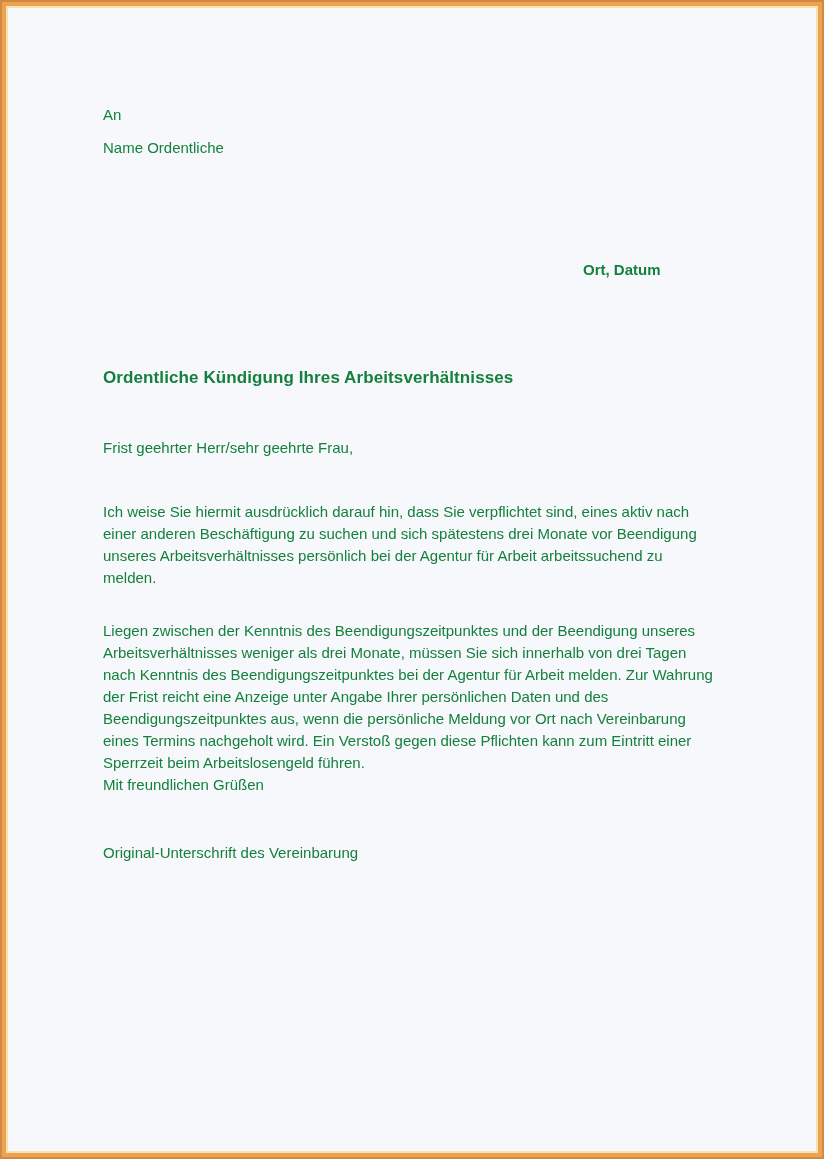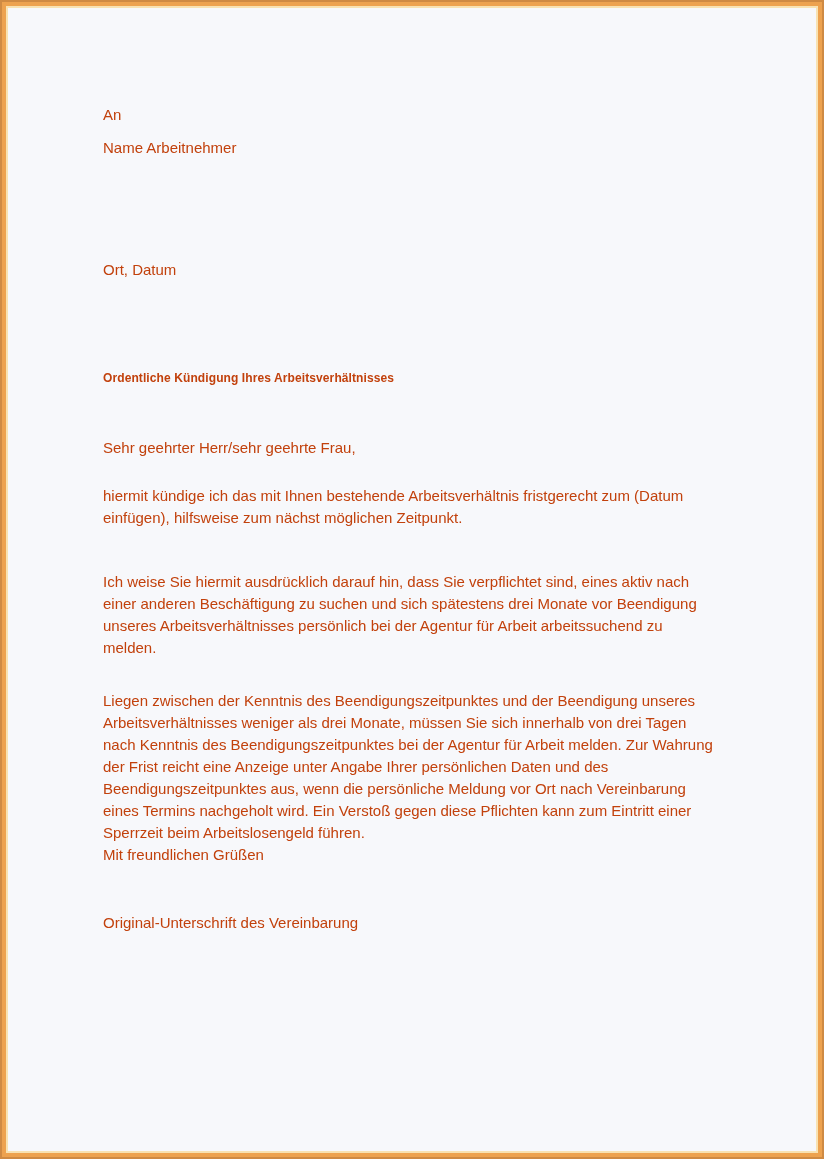--- a/index.html
+++ b/index.html
@@ -25,41 +25,43 @@
   .frame-inner {
     width: 100%;
     height: 100%;
     background: #f8e2b2;
     padding: 2px;
   }
   .page {
     width: 100%;
     height: 100%;
     background: #f7f8fb;
-    color: #c2410c;
+    color: #15803d;
     font-size: 15px;
     line-height: 22px;
     padding: 0 100px 0 95px;
     position: relative;
   }
   .recipient-block {
     padding-top: 96px;
   }
   .recipient-line {
     margin-bottom: 11px;
     white-space: nowrap;
   }
   .date-line {
     margin-top: 100px;
+    margin-left: 480px;
     white-space: nowrap;
+    font-weight: bold;
   }
   .subject-line {
     margin-top: 86px;
     font-weight: bold;
-    font-size: 12px;
+    font-size: 17px;
     letter-spacing: 0.1px;
   }
   .salutation {
     margin-top: 48px;
   }
   .para { text-align: left; }
   .para-intro      { margin-top: 26px; }
   .para-obligation { margin-top: 42px; }
   .para-deadline   { margin-top: 31px; }
   .closing {
@@ -71,30 +73,29 @@
 </head>
 <body>
 
 <div class="frame-outer">
   <div class="frame-main">
     <div class="frame-inner">
       <div class="page">
 
         <div class="recipient-block">
           <div class="recipient-line">An</div>
-          <div class="recipient-line">Name Arbeitnehmer</div>
+          <div class="recipient-line">Name Ordentliche</div>
         </div>
 
         <div class="date-line">Ort, Datum</div>
 
         <div class="subject-line">Ordentliche Kündigung Ihres Arbeitsverhältnisses</div>
 
-        <div class="salutation">Sehr geehrter Herr/sehr geehrte Frau,</div>
+        <div class="salutation">Frist geehrter Herr/sehr geehrte Frau,</div>
 
-        <div class="para para-intro">hiermit kündige ich das mit Ihnen bestehende Arbeitsverhältnis fristgerecht zum (Datum einfügen), hilfsweise zum nächst möglichen Zeitpunkt.</div>
 
         <div class="para para-obligation">Ich weise Sie hiermit ausdrücklich darauf hin, dass Sie verpflichtet sind, eines aktiv nach einer anderen Beschäftigung zu suchen und sich spätestens drei Monate vor Beendigung unseres Arbeitsverhältnisses persönlich bei der Agentur für Arbeit arbeitssuchend zu melden.</div>
 
         <div class="para para-deadline">Liegen zwischen der Kenntnis des Beendigungszeitpunktes und der Beendigung unseres Arbeitsverhältnisses weniger als drei Monate, müssen Sie sich innerhalb von drei Tagen nach Kenntnis des Beendigungszeitpunktes bei der Agentur für Arbeit melden. Zur Wahrung der Frist reicht eine Anzeige unter Angabe Ihrer persönlichen Daten und des Beendigungszeitpunktes aus, wenn die persönliche Meldung vor Ort nach Vereinbarung eines Termins nachgeholt wird. Ein Verstoß gegen diese Pflichten kann zum Eintritt einer Sperrzeit beim Arbeitslosengeld führen.</div>
 
         <div class="closing">Mit freundlichen Grüßen</div>
 
         <div class="signature-line">Original-Unterschrift des Vereinbarung</div>
 
       </div>

